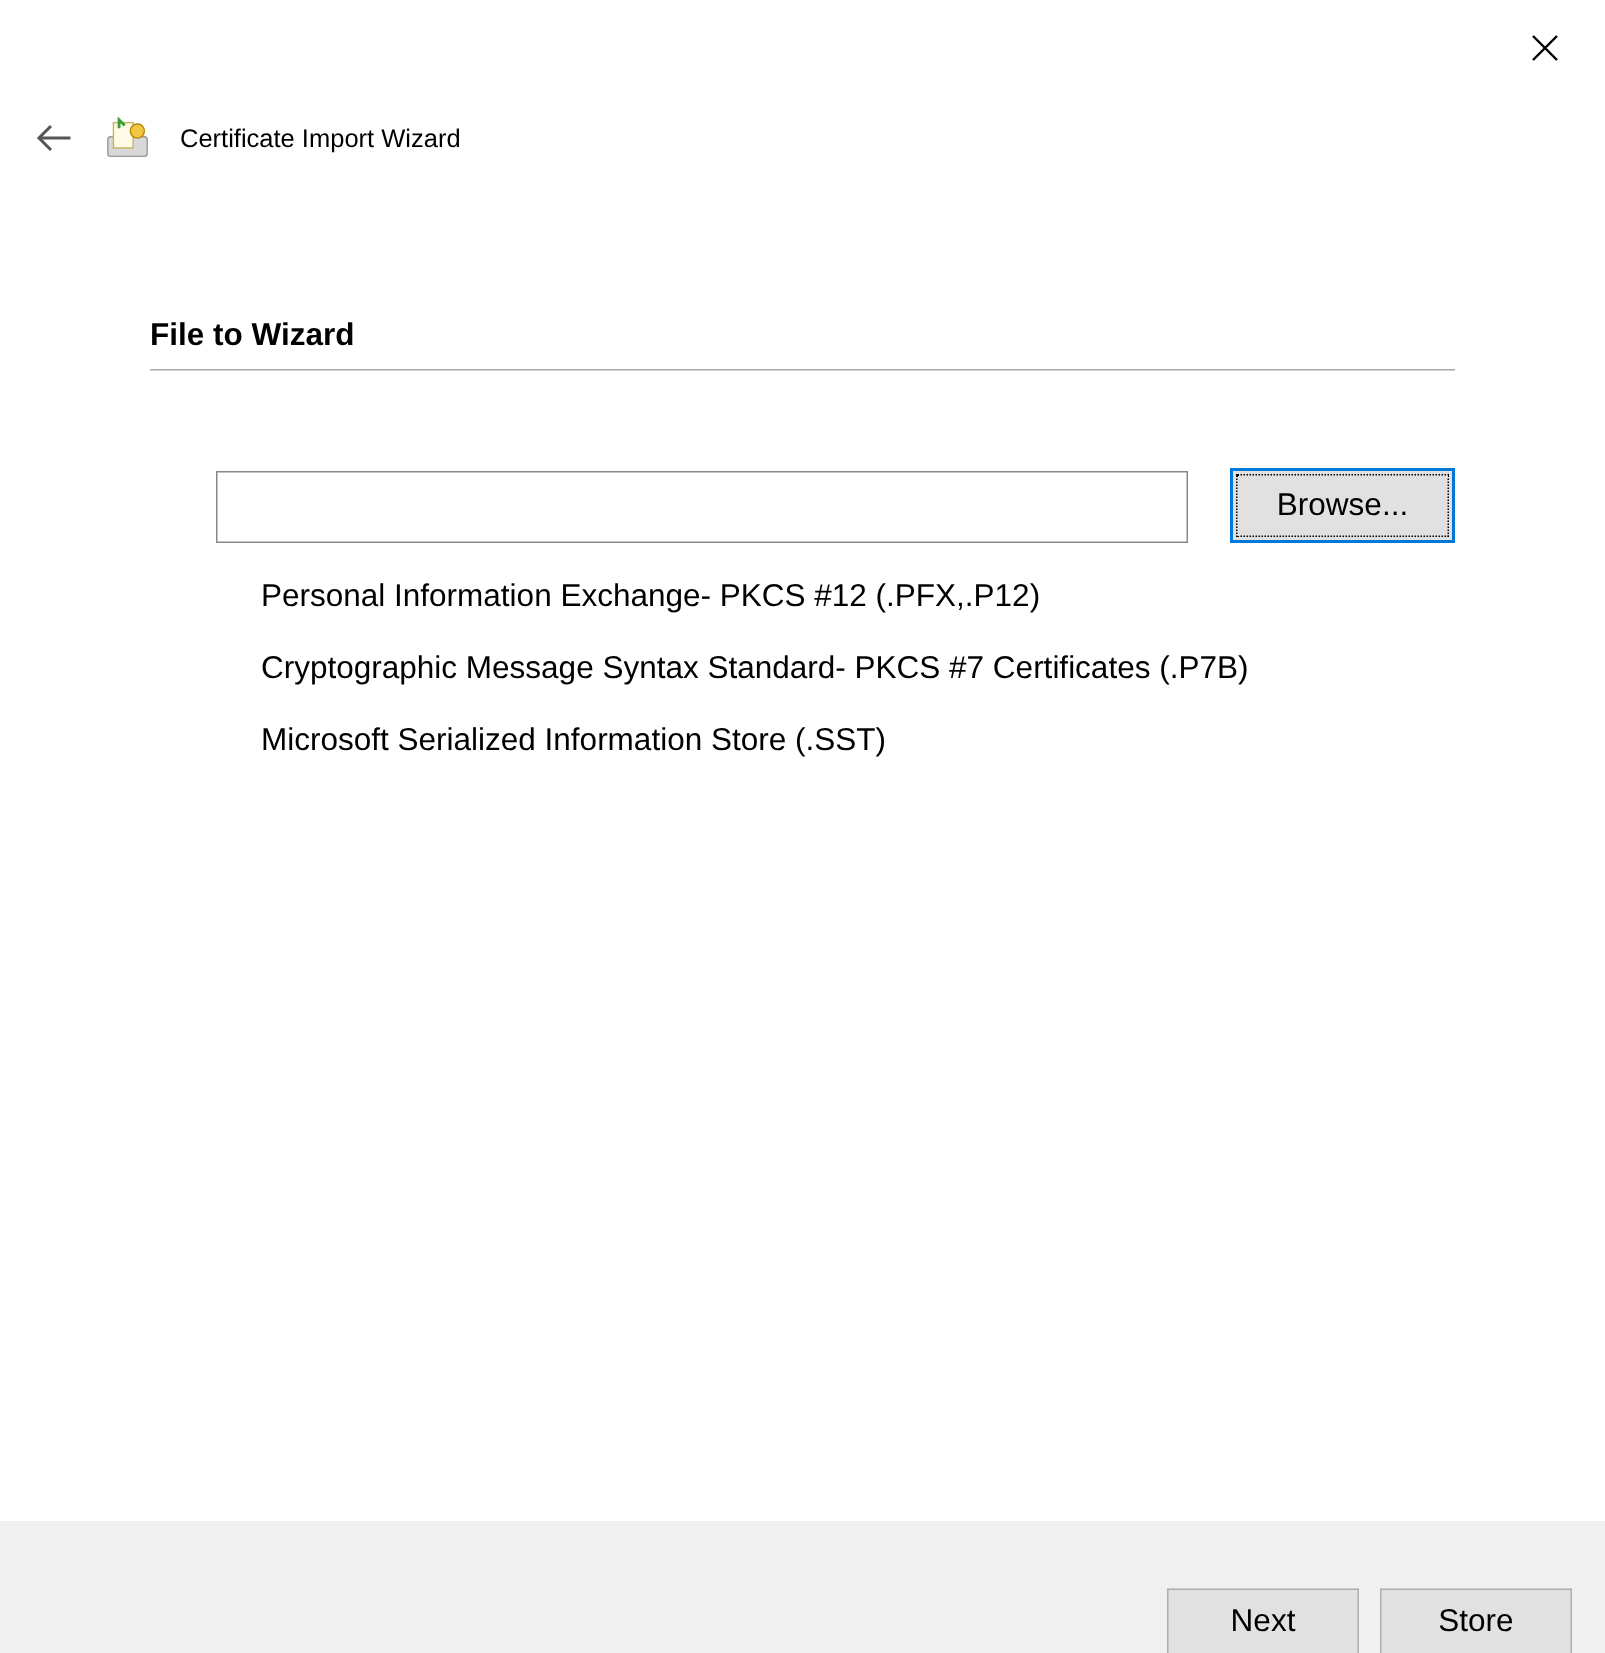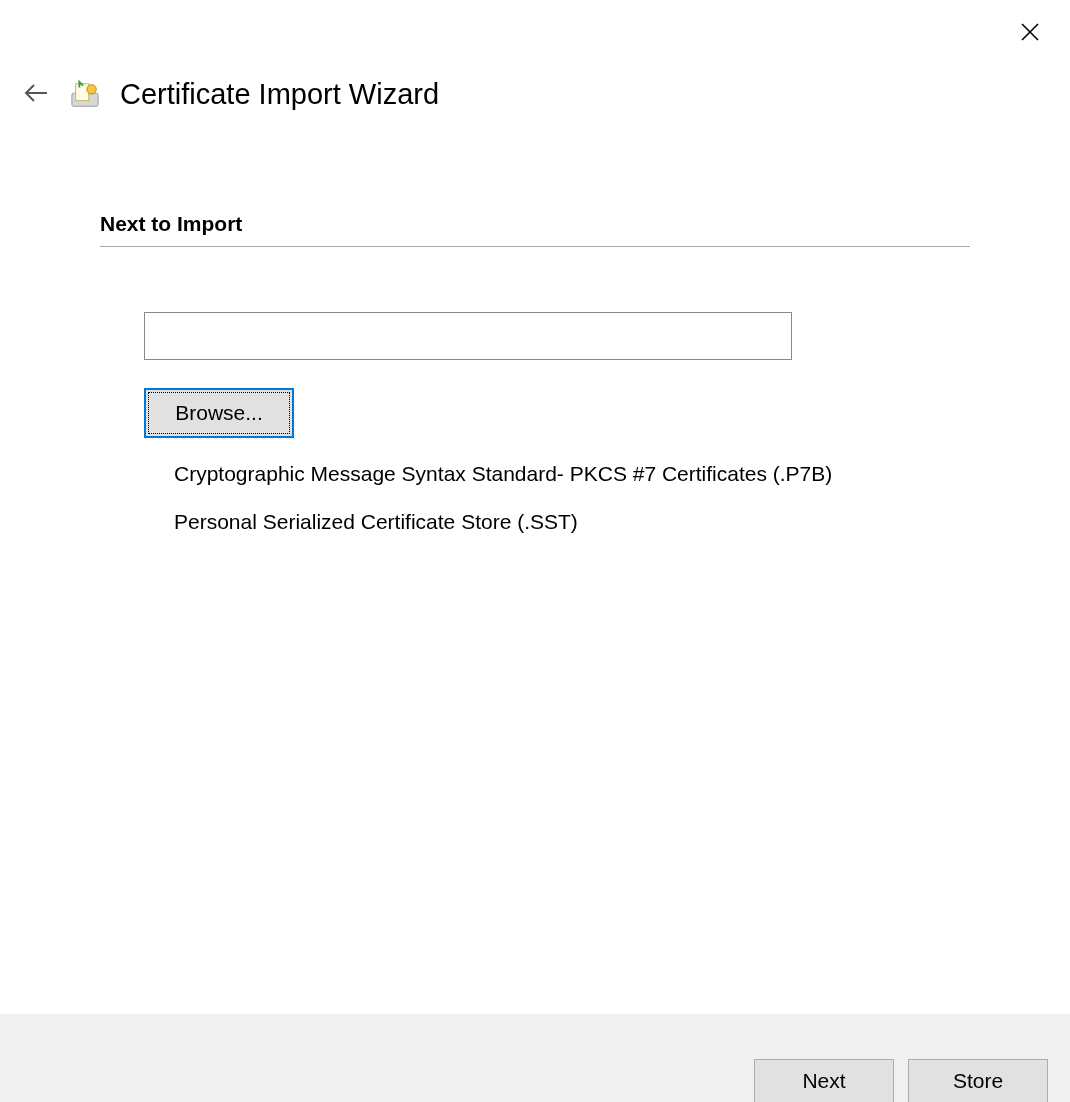--- a/index.html
+++ b/index.html
@@ -44,21 +44,21 @@
     padding: 0;
   }
   .wizard-icon {
     width: 30px;
     height: 30px;
     display: inline-flex;
     align-items: center;
     justify-content: center;
   }
   .title {
-    font-size: 29px;
+    font-size: 17px;
     font-weight: 400;
     color: #000;
   }
   .content {
     position: absolute;
     top: 212px;
     left: 100px;
     right: 100px;
   }
   .section-title {
@@ -82,22 +82,21 @@
     margin-left: 44px;
     margin-right: 0;
   }
   .label {
     font-size: 21px;
     margin-bottom: 8px;
   }
   .file-row {
     display: flex;
     gap: 28px;
-    align-items: flex-start;
-    flex-direction: column;
+    align-items: flex-end;
   }
   .file-input {
     width: 648px;
     height: 48px;
     border: 1px solid #888;
     font-size: 20px;
     padding: 0 8px;
     background: #fff;
   }
   .browse-btn {
@@ -130,21 +129,21 @@
     right: 0;
     height: 88px;
     background: #f0f0f0;
     display: flex;
     justify-content: flex-end;
     align-items: center;
     padding-right: 22px;
     gap: 14px;
   }
   .footer-btn {
-    width: 140px;
+    width: 128px;
     height: 44px;
     background: #e1e1e1;
     border: 1px solid #adadad;
     font-size: 21px;
     cursor: pointer;
     font-family: inherit;
     margin-top: 45px;
   }
 </style>
 </head>
@@ -169,30 +168,31 @@
       <rect x="2" y="14" width="28" height="14" rx="2" fill="#d8d8d8" stroke="#999"></rect>
       <rect x="6" y="4" width="14" height="18" fill="#fffbe6" stroke="#c9b458"></rect>
       <circle cx="23" cy="10" r="5" fill="#f2c744" stroke="#b8860b"></circle>
       <path d="M10 8 L10 2 L14 6" fill="none" stroke="#3a9d3a" stroke-width="2"></path>
     </svg>
   </span>
   <span class="title">Certificate Import Wizard</span>
 </div>
 
 <div class="content">
-  <div class="section-title">Next to Import</div>
+  <div class="section-title">File to Wizard</div>
   <hr class="hr">
   <div class="form-area">
     <div class="file-row">
       <input type="text" class="file-input" value="" style="">
       <button class="browse-btn">Browse...</button>
     </div>
     <div class="format-list">
+      <div class="format-item">Personal Information Exchange- PKCS #12 (.PFX,.P12)</div>
       <div class="format-item">Cryptographic Message Syntax Standard- PKCS #7 Certificates (.P7B)</div>
-      <div class="format-item">Personal Serialized Certificate Store (.SST)</div>
+      <div class="format-item">Microsoft Serialized Information Store (.SST)</div>
     </div>
   </div>
 </div>
 
 <div class="footer">
   <button class="footer-btn">Next</button>
   <button class="footer-btn">Store</button>
 </div>
 
 </body></html>

